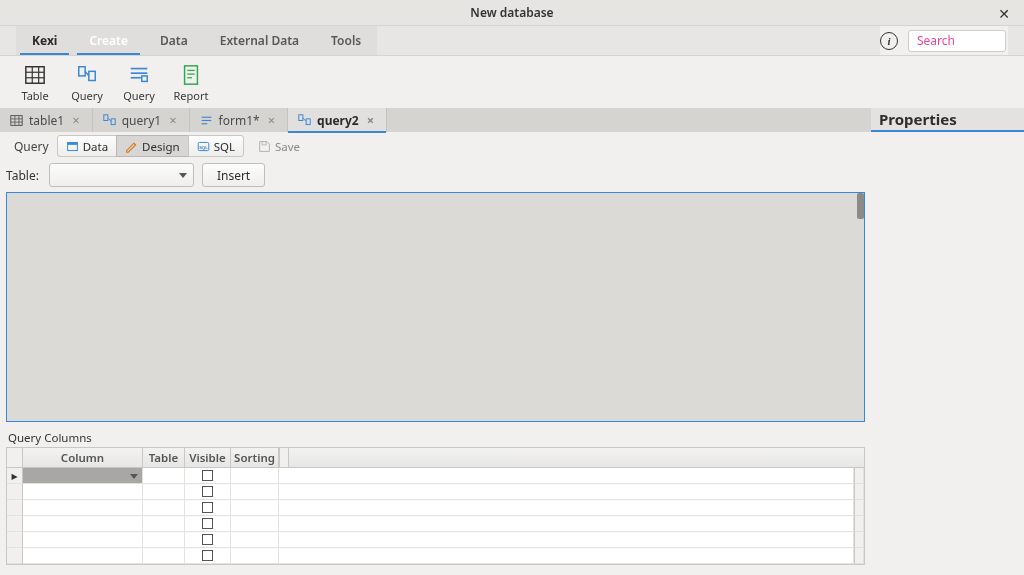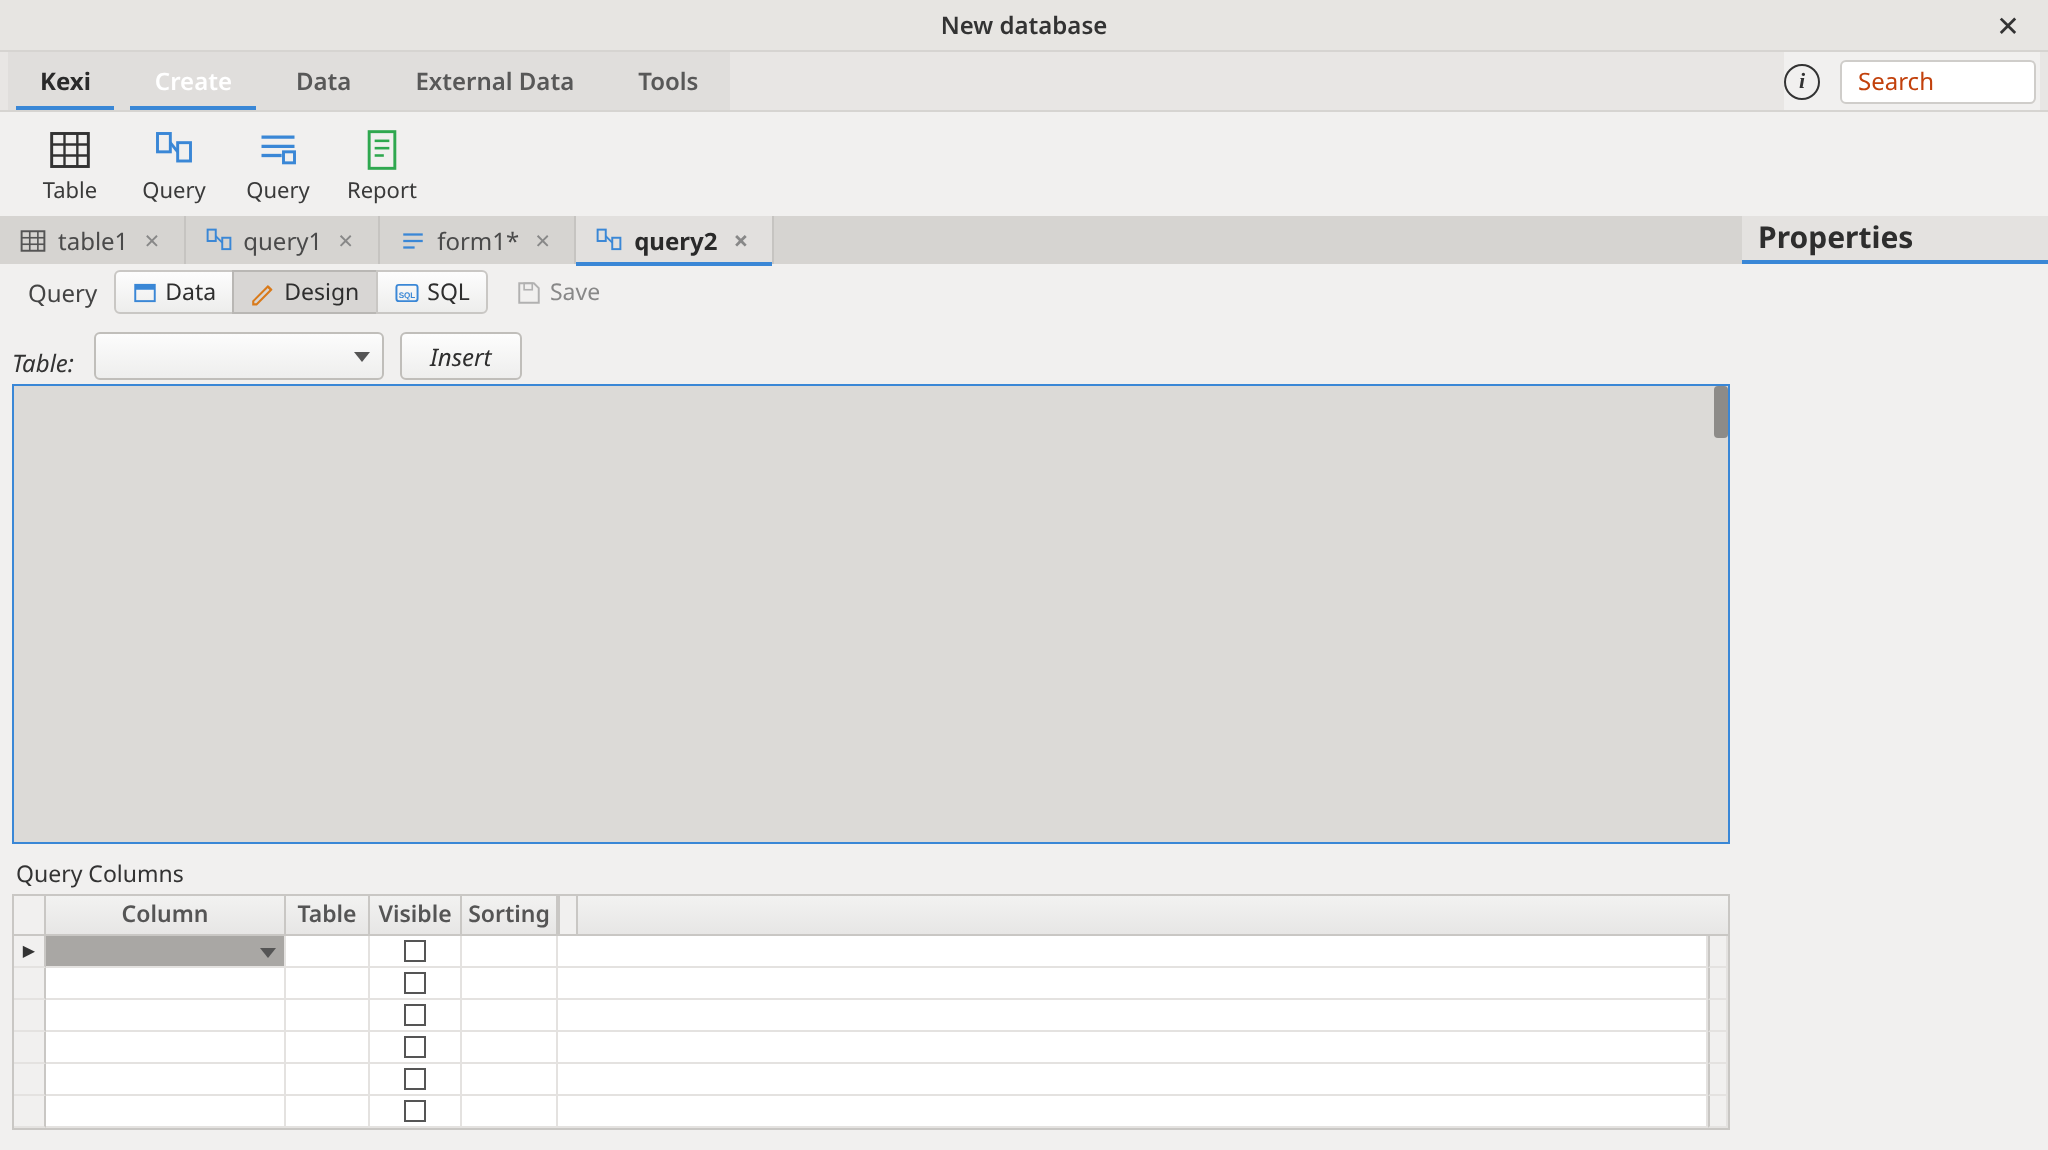--- a/index.html
+++ b/index.html
@@ -2,32 +2,32 @@
 <html><head>
 <meta charset="utf-8">
 <style>
   * { box-sizing: border-box; margin: 0; padding: 0; }
   html, body { width: 1024px; height: 575px; font-family: "Segoe UI", "Noto Sans", Arial, sans-serif; font-size: 12px; color: #2e2e2e; background: #f1f0ef; overflow: hidden; }
   
   .titlebar { height: 26px; background: #e7e5e2; display: flex; align-items: center; justify-content: center; position: relative; border-bottom: 1px solid #d6d4d1; }
   .titlebar .title { font-weight: 600; color: #333; }
   .titlebar .close { position: absolute; right: 8px; top: 0; width: 24px; height: 26px; display: flex; align-items: center; justify-content: center; font-size: 14px; color: #333; cursor: pointer; }
   
-  .menubar { height: 30px; background: #e8e6e4; display: flex; align-items: stretch; padding: 0 4px; border-bottom: 1px solid #d6d4d1; }
+  .menubar { height: 30px; background: #e8e6e4; display: flex; align-items: stretch; padding: 0 16px; border-bottom: 1px solid #d6d4d1; }
   .menubar .menuitem { padding: 0 16px; display: flex; align-items: center; font-weight: 600; color: #585858; position: relative; }
   .menubar .menuitem.active { color: #fff; }
   .menubar .menuitem.app { color: #2a2a2a; font-weight: 700; }
   .menubar .menuitem .underline { position: absolute; left: 4px; right: 4px; bottom: 0; height: 2.5px; background: #3a87d6; display: none; }
   .menubar .menuitem.app .underline, .menubar .menuitem.active .underline { display: block; }
   .menubar-right { margin-left: auto; display: flex; align-items: center; gap: 10px; padding-right: 2px; background:#f1f0ef; }
   .menubar .menus-group{display:flex;align-items:stretch;position:relative;}
   .menubar .menus-group::before{content:"";position:absolute;inset:0;background:#e0dedc;}
   .menubar .menus-group>*{position:relative;}
   .info-icon { width: 18px; height: 18px; border: 1.5px solid #333; border-radius: 50%; display: inline-flex; align-items: center; justify-content: center; font-style: italic; font-family: Georgia, serif; font-size: 11px; color: #333; font-weight:700;}
-  .search-box { width: 98px; height: 22px; background: #fff; border: 1px solid #cfcdca; border-radius: 3px; padding: 0 8px; color: #c2410c; display: flex; align-items: center; }
+  .search-box { width: 98px; height: 22px; background: #fff; border: 1px solid #cfcdca; border-radius: 3px; padding: 0 8px; color: #ec4899; display: flex; align-items: center; }
   
   .toolbar { height: 52px; display: flex; align-items: flex-start; gap: 10px; padding: 8px 14px 2px; }
   .tool { display: flex; flex-direction: column; align-items: center; width: 42px; gap: 2px; cursor: pointer; color:#3a3a3a;}
   .tool svg { width: 22px; height: 22px; }
   .tool .lbl { font-size: 11px; color: #3a3a3a; }
   
   .mainrow { display: flex; height: calc(575px - 26px - 30px - 52px); }
   .projectnav { width: 195px; padding: 28px 8px 0; display: flex; flex-direction: column; align-items: center; color: #777; }
   .projectnav svg { width: 30px; height: 36px; }
   .projectnav .msg { text-align: center; margin-top: 10px; line-height: 1.5; font-size: 11.5px; }
@@ -48,21 +48,21 @@
   .togglebtn { display: inline-flex; align-items: center; gap: 4px; height: 22px; padding: 0 8px; border: 1px solid #c9c7c4; background: linear-gradient(#fdfdfd,#ededec); border-radius: 3px; cursor: pointer; font-size: 11.5px;}
   .togglebtn.active { background: #d8d6d4; border-color:#b9b7b4; }
   .togglebtn svg { width: 13px; height: 13px; }
   .seggroup { display: inline-flex; }
   .seggroup .togglebtn { border-radius: 0; margin-left: -1px; }
   .seggroup .togglebtn:first-child { border-top-left-radius: 3px; border-bottom-left-radius: 3px; margin-left: 0; }
   .seggroup .togglebtn:last-child { border-top-right-radius: 3px; border-bottom-right-radius: 3px; }
   .plainbtn { display: inline-flex; align-items: center; gap: 4px; height: 22px; padding: 0 8px; color: #888; cursor: default; font-size:11.5px;}
   .plainbtn svg{width:13px;height:13px;opacity:.6;}
   
-  .tablerow { height: 30px; display: flex; align-items: flex-end; gap: 8px; padding: 0 6px; font-style: italic; }
+  .tablerow { height: 30px; display: flex; align-items: center; gap: 8px; padding: 0 6px; }
   .tablerow .lbl { color: #333; padding-right: 2px; }
   .combo { width: 145px; height: 24px; background: linear-gradient(#fcfcfc,#eeeeed); border: 1px solid #c0beba; border-radius: 3px; display: flex; align-items: center; justify-content: flex-end; padding: 0 6px; cursor: pointer;}
   .combo .caret { border-left: 4px solid transparent; border-right: 4px solid transparent; border-top: 5px solid #555; }
   .btn { height: 24px; padding: 4px 14px; background: linear-gradient(#fdfdfd,#eeeeed); border: 1px solid #c0beba; border-radius: 3px; display: inline-flex; align-items: center; cursor: pointer; font-size:12px;}
   
   .canvaswrap { margin: 2px 6px 6px; border: 1.5px solid #3a87d6; background: #dcdad7; height: 230px; position: relative; }
   .canvaswrap .vscroll { position: absolute; right: 0; top: 0; width: 7px; height: 26px; background: #8d8b88; border-radius: 2px; }
   
   .qcols-lbl { padding: 2px 8px; color: #333; font-size: 11.5px;}
   .grid { margin: 0 6px; border: 1px solid #c9c7c4; background: #fff; font-size: 11.5px; }

